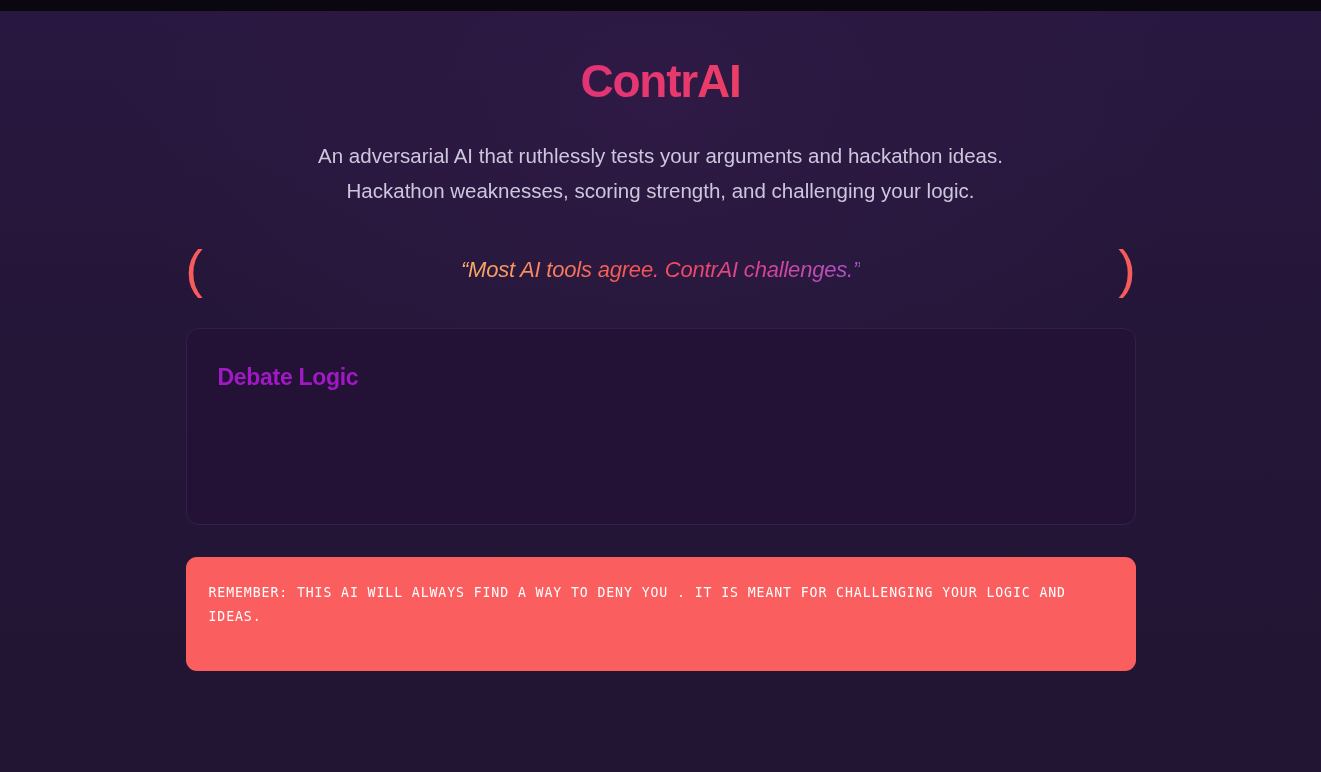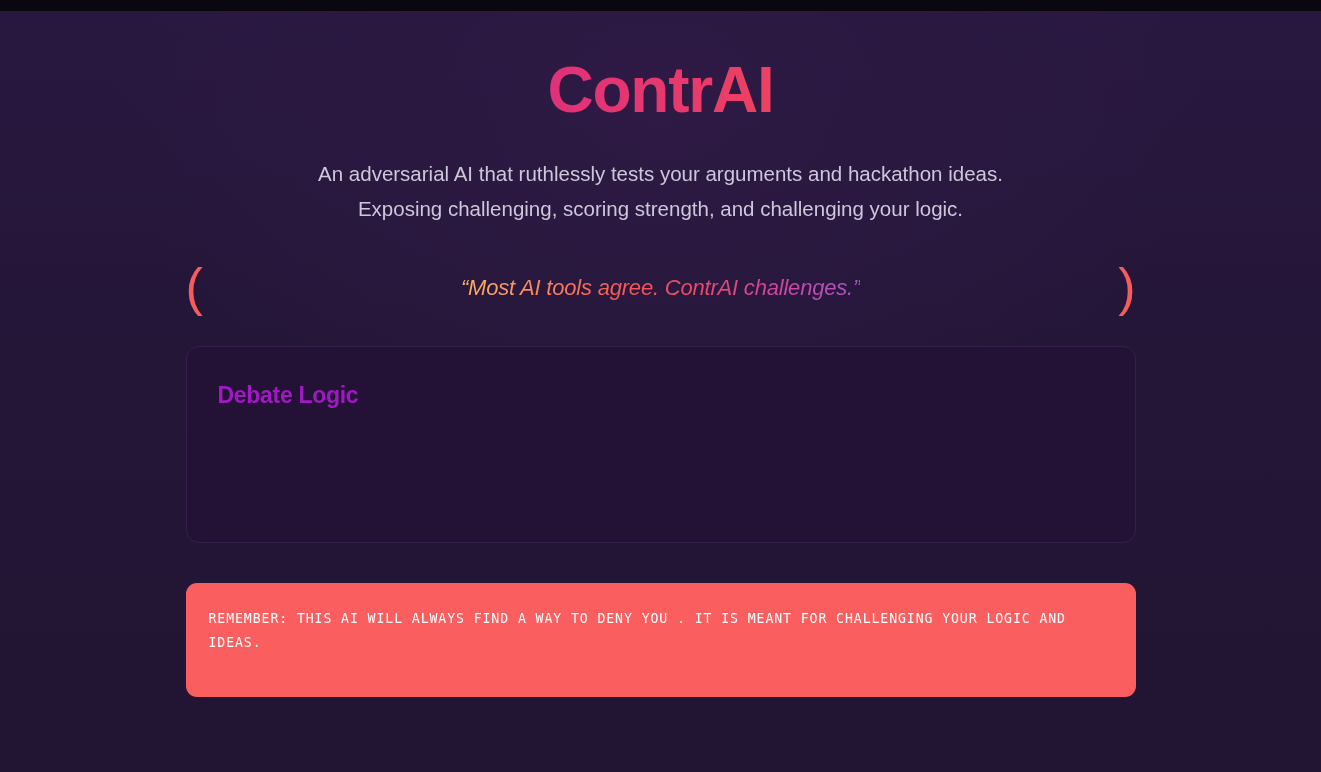--- a/index.html
+++ b/index.html
@@ -40,21 +40,21 @@
 
   .content {
     width: 950px;
     margin: 0 auto;
     padding-top: 25px;
   }
 
   
   .title {
     text-align: center;
-    font-size: 64px;
+    font-size: 46px;
     font-weight: 800;
     letter-spacing: -1.2px;
     line-height: 1.0;
     background-image: linear-gradient(95deg, #c2208f 0%, #d62a84 24%, #e8396d 52%, #f2504f 76%, #f75a4c 100%);
     -webkit-background-clip: text;
     background-clip: text;
     color: transparent;
     -webkit-text-fill-color: transparent;
     margin-top: 22px;
   }
@@ -135,21 +135,21 @@
 
   .card-body {
     font-size: 17px;
     line-height: 29px;
     color: #c9c3d8;
     font-weight: 400;
   }
 
   
   .banner {
-    margin-top: 40px;
+    margin-top: 32px;
     background: #fb5e5e;
     border-radius: 11px;
     padding: 24px 23px 42px;
     min-height: 92px;
   }
 
   .banner-text {
     font-family: "DejaVu Sans Mono", "Liberation Mono", monospace;
     font-size: 13.2px;
     line-height: 24px;
@@ -161,21 +161,21 @@
 </head>
 <body>
 
 <div class="topbar"></div>
 
 <div class="page">
   <div class="content">
 
     <h1 class="title">ContrAI</h1>
 
-    <p class="subtitle">An adversarial AI that ruthlessly tests your arguments and hackathon ideas. Exposing challenging, scoring strength, and challenging your logic.</p>
+    <p class="subtitle">An adversarial AI that ruthlessly tests your arguments and hackathon ideas. Hackathon weaknesses, scoring strength, and challenging your logic.</p>
 
     <div class="quote-row">
       <span class="paren left">(</span>
       <span class="quote">“Most AI tools agree. ContrAI challenges.”</span>
       <span class="paren right">)</span>
     </div>
 
     <div class="cards">
 
       <div class="card">

